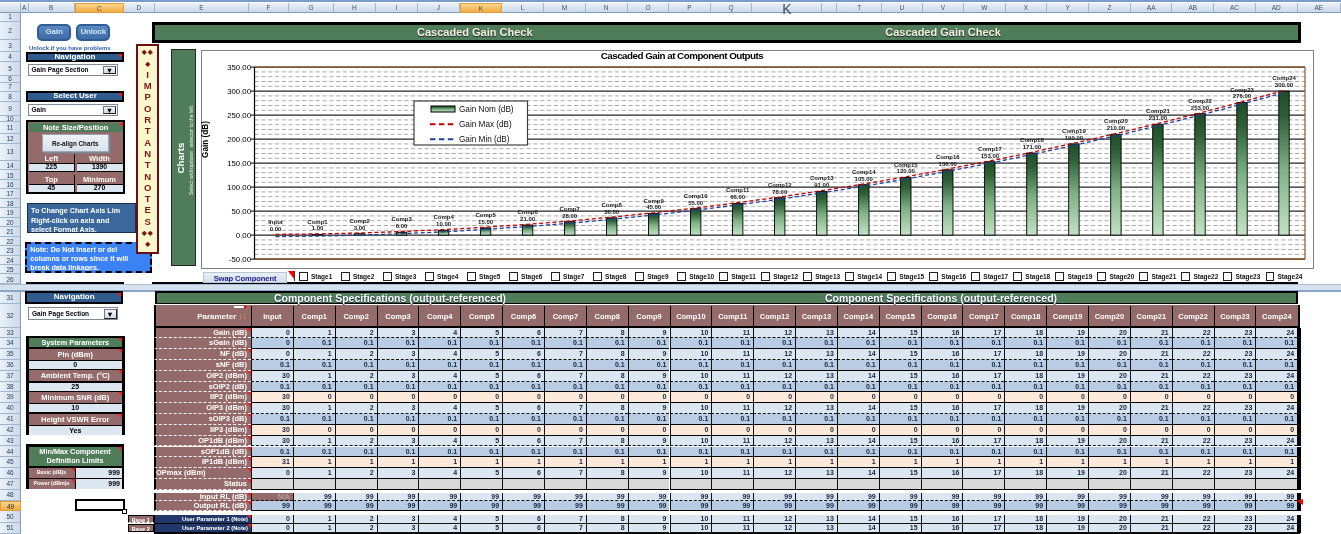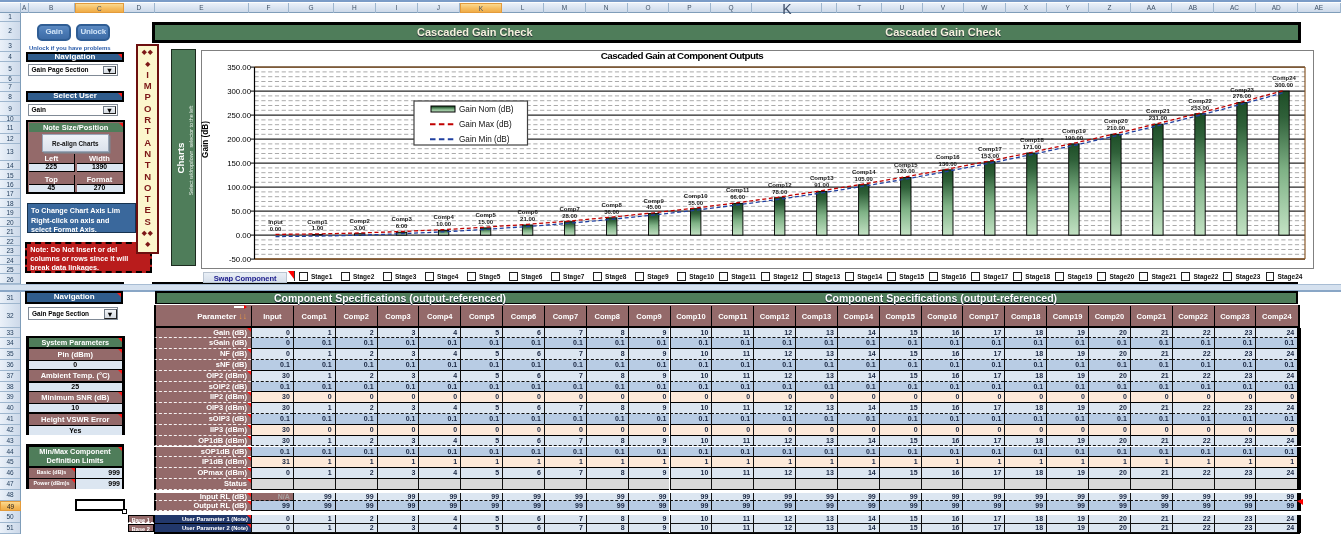--- a/index.html
+++ b/index.html
@@ -97,27 +97,27 @@
 <div class="a tri" style="left:26.3px;top:51.6px;width:97.5px;height:10px;background:#2f5c8c;border:2px solid #000;color:#fff;font-size:8px;font-weight:bold;text-align:center;line-height:6px">Navigation</div>
 <div class="a" style="left:27.5px;top:64.2px;width:90px;height:11.6px;background:#fff;border:1px solid #808a96;color:#000;font-size:6.5px;font-weight:bold;line-height:9.6px;padding-left:3px">Gain Page Section<div class="a" style="right:0.5px;top:0.5px;width:13px;height:8.6px;background:linear-gradient(180deg,#f2f5f8,#d5dbe2);border:1px solid #707a86;border-right:1.8px solid #222;border-bottom:1.8px solid #222;color:#000;font-size:7.5px;text-align:center;line-height:7.6px">▼</div></div>
 <div class="a tri" style="left:26.3px;top:91px;width:97.5px;height:10.7px;background:#2f5c8c;border:2px solid #000;color:#fff;font-size:8px;font-weight:bold;text-align:center;line-height:6.699999999999999px">Select User</div>
 <div class="a" style="left:27.5px;top:104.4px;width:90px;height:11.6px;background:#fff;border:1px solid #808a96;color:#000;font-size:6.5px;font-weight:bold;line-height:9.6px;padding-left:3px">Gain<div class="a" style="right:0.5px;top:0.5px;width:13px;height:8.6px;background:linear-gradient(180deg,#f2f5f8,#d5dbe2);border:1px solid #707a86;border-right:1.8px solid #222;border-bottom:1.8px solid #222;color:#000;font-size:7.5px;text-align:center;line-height:7.6px">▼</div></div>
 <div class="a" style="left:26px;top:120.3px;width:99.2px;height:73.7px;background:#946a6a;border:2.5px solid #000"></div>
 <div class="a tri" style="left:28.5px;top:122.6px;width:94.2px;height:9.2px;background:#4f7d5a;color:#fff;font-size:7.5px;font-weight:bold;text-align:center;line-height:9px">Note Size/Position</div>
 <div class="a" style="left:41.5px;top:134.1px;width:67.5px;height:18.4px;background:linear-gradient(180deg,#eef2f7,#dbe2ec);border:1px solid #9aa7b8;box-shadow:1.5px 1.5px 0 #7d8894;color:#111;font-size:6.3px;font-weight:bold;text-align:center;line-height:18px">Re-align Charts</div>
 <div class="a" style="left:28.5px;top:154px;width:46.5px;height:9.3px;border-right:1.5px solid #000;color:#fff;font-size:7.5px;font-weight:bold;text-align:center;line-height:9px">Left</div>
 <div class="a" style="left:76.5px;top:154px;width:46px;height:9.3px;color:#fff;font-size:7.5px;font-weight:bold;text-align:center;line-height:9px">Width</div>
 <div class="a" style="left:28.5px;top:174.8px;width:46.5px;height:9.3px;border-right:1.5px solid #000;color:#fff;font-size:7.5px;font-weight:bold;text-align:center;line-height:9px">Top</div>
-<div class="a" style="left:76.5px;top:174.8px;width:46px;height:9.3px;color:#fff;font-size:7.5px;font-weight:bold;text-align:center;line-height:9px">Format</div>
+<div class="a" style="left:76.5px;top:174.8px;width:46px;height:9.3px;color:#fff;font-size:7.5px;font-weight:bold;text-align:center;line-height:9px">Minimum</div>
 <div class="a" style="left:28.5px;top:163.3px;width:46.5px;height:8.7px;background:#dce6f1;border-right:1.5px solid #000;border-top:1.2px solid #000;border-bottom:1.2px solid #000;color:#000;font-size:6.8px;font-weight:bold;text-align:center;line-height:6.2px">225</div>
 <div class="a" style="left:76.5px;top:163.3px;width:46px;height:8.7px;background:#dce6f1;border-top:1.2px solid #000;border-bottom:1.2px solid #000;color:#000;font-size:6.8px;font-weight:bold;text-align:center;line-height:6.2px">1390</div>
 <div class="a" style="left:28.5px;top:184.1px;width:46.5px;height:8.7px;background:#dce6f1;border-right:1.5px solid #000;border-top:1.2px solid #000;border-bottom:1.2px solid #000;color:#000;font-size:6.8px;font-weight:bold;text-align:center;line-height:6.2px">45</div>
 <div class="a" style="left:76.5px;top:184.1px;width:46px;height:8.7px;background:#dce6f1;border-top:1.2px solid #000;border-bottom:1.2px solid #000;color:#000;font-size:6.8px;font-weight:bold;text-align:center;line-height:6.2px">270</div>
 <div class="a" style="left:27.1px;top:203px;width:108.5px;height:30.2px;background:#3a689c;border:1px solid #16324f;color:#fff;font-size:7.2px;font-weight:bold;line-height:9.6px;padding:2px 0 0 3px;white-space:nowrap;overflow:hidden">To Change Chart Axis Lim<br>Right-click on axis and<br>select Format Axis.</div>
-<div class="a" style="left:25.3px;top:242.2px;width:126.7px;height:31.1px;background:#b91c1c;border:2px dashed #000;color:#fff;font-size:7.2px;font-weight:bold;line-height:9px;padding:1px 0 4px 3px;white-space:nowrap;overflow:hidden">Note: Do Not Insert or del<br>columns or rows since it will<br>break data linkages.</div>
+<div class="a" style="left:25.3px;top:242.2px;width:126.7px;height:31.1px;background:#3b82f6;border:2px dashed #000;color:#fff;font-size:7.2px;font-weight:bold;line-height:9px;padding:1px 0 4px 3px;white-space:nowrap;overflow:hidden">Note: Do Not Insert or del<br>columns or rows since it will<br>break data linkages.</div>
 <div class="a" style="left:26.2px;top:281.9px;width:98px;height:2.3px;background:#000"></div>
 <div class="a" style="left:136.3px;top:44.3px;width:22.7px;height:209.7px;background:#fcf6cd;border:2.5px solid #6d0f0f;color:#7d1717;font-size:9.5px;font-weight:bold;text-align:center;line-height:11.3px;">
     <div style="font-size:6.5px;letter-spacing:1px">◆◆</div>
     <div style="font-size:6.5px">◆</div>
     <div>I</div>
     <div>M</div>
     <div>P</div>
     <div>O</div>
     <div>R</div>
     <div>T</div>
@@ -749,21 +749,21 @@
 <div class="a" style="left:920.60px;top:457.3px;width:41.85px;height:10.8px;background:#fde9d9;border-left:1.2px solid #111;border-bottom:1px solid #000;color:#16233f;font-size:7px;font-weight:bold;text-align:right;line-height:10.8px;padding-right:3px">1</div>
 <div class="a" style="left:962.45px;top:457.3px;width:41.85px;height:10.8px;background:#fde9d9;border-left:1.2px solid #111;border-bottom:1px solid #000;color:#16233f;font-size:7px;font-weight:bold;text-align:right;line-height:10.8px;padding-right:3px">1</div>
 <div class="a" style="left:1004.30px;top:457.3px;width:41.85px;height:10.8px;background:#fde9d9;border-left:1.2px solid #111;border-bottom:1px solid #000;color:#16233f;font-size:7px;font-weight:bold;text-align:right;line-height:10.8px;padding-right:3px">1</div>
 <div class="a" style="left:1046.15px;top:457.3px;width:41.85px;height:10.8px;background:#fde9d9;border-left:1.2px solid #111;border-bottom:1px solid #000;color:#16233f;font-size:7px;font-weight:bold;text-align:right;line-height:10.8px;padding-right:3px">1</div>
 <div class="a" style="left:1088.00px;top:457.3px;width:41.85px;height:10.8px;background:#fde9d9;border-left:1.2px solid #111;border-bottom:1px solid #000;color:#16233f;font-size:7px;font-weight:bold;text-align:right;line-height:10.8px;padding-right:3px">1</div>
 <div class="a" style="left:1129.85px;top:457.3px;width:41.85px;height:10.8px;background:#fde9d9;border-left:1.2px solid #111;border-bottom:1px solid #000;color:#16233f;font-size:7px;font-weight:bold;text-align:right;line-height:10.8px;padding-right:3px">1</div>
 <div class="a" style="left:1171.70px;top:457.3px;width:41.85px;height:10.8px;background:#fde9d9;border-left:1.2px solid #111;border-bottom:1px solid #000;color:#16233f;font-size:7px;font-weight:bold;text-align:right;line-height:10.8px;padding-right:3px">1</div>
 <div class="a" style="left:1213.55px;top:457.3px;width:41.85px;height:10.8px;background:#fde9d9;border-left:1.2px solid #111;border-bottom:1px solid #000;color:#16233f;font-size:7px;font-weight:bold;text-align:right;line-height:10.8px;padding-right:3px">1</div>
 <div class="a" style="left:1255.40px;top:457.3px;width:41.85px;height:10.8px;background:#fde9d9;border-left:1.2px solid #111;border-bottom:1px solid #000;color:#16233f;font-size:7px;font-weight:bold;text-align:right;line-height:10.8px;padding-right:3px">1</div>
 <div class="a" style="left:1297.25px;top:457.3px;width:3.5px;height:10.8px;background:#000"></div>
-<div class="a tri" style="left:154.0px;top:468.1px;width:97.0px;height:10.8px;background:#946a6a;border-left:2.5px solid #000;border-bottom:1px dashed rgba(255,255,255,0.92);color:#fff;font-size:7.5px;font-weight:bold;text-align:right;line-height:10.8px;padding-right:4px">OPmax (dBm)</div>
+<div class="a tri" style="left:154.0px;top:468.1px;width:97.0px;height:10.8px;background:#946a6a;border-left:2.5px solid #000;border-bottom:1px dashed rgba(255,255,255,0.92);color:#fff;font-size:7.5px;font-weight:bold;text-align:left;line-height:10.8px;padding-right:4px">OPmax (dBm)</div>
 <div class="a" style="left:251.00px;top:468.1px;width:41.85px;height:10.8px;background:#dce6f1;border-left:1.2px solid #111;border-bottom:1px solid #000;color:#16233f;font-size:7px;font-weight:bold;text-align:right;line-height:10.8px;padding-right:3px">0</div>
 <div class="a" style="left:292.85px;top:468.1px;width:41.85px;height:10.8px;background:#dce6f1;border-left:1.2px solid #111;border-bottom:1px solid #000;color:#16233f;font-size:7px;font-weight:bold;text-align:right;line-height:10.8px;padding-right:3px">1</div>
 <div class="a" style="left:334.70px;top:468.1px;width:41.85px;height:10.8px;background:#dce6f1;border-left:1.2px solid #111;border-bottom:1px solid #000;color:#16233f;font-size:7px;font-weight:bold;text-align:right;line-height:10.8px;padding-right:3px">2</div>
 <div class="a" style="left:376.55px;top:468.1px;width:41.85px;height:10.8px;background:#dce6f1;border-left:1.2px solid #111;border-bottom:1px solid #000;color:#16233f;font-size:7px;font-weight:bold;text-align:right;line-height:10.8px;padding-right:3px">3</div>
 <div class="a" style="left:418.40px;top:468.1px;width:41.85px;height:10.8px;background:#dce6f1;border-left:1.2px solid #111;border-bottom:1px solid #000;color:#16233f;font-size:7px;font-weight:bold;text-align:right;line-height:10.8px;padding-right:3px">4</div>
 <div class="a" style="left:460.25px;top:468.1px;width:41.85px;height:10.8px;background:#dce6f1;border-left:1.2px solid #111;border-bottom:1px solid #000;color:#16233f;font-size:7px;font-weight:bold;text-align:right;line-height:10.8px;padding-right:3px">5</div>
 <div class="a" style="left:502.10px;top:468.1px;width:41.85px;height:10.8px;background:#dce6f1;border-left:1.2px solid #111;border-bottom:1px solid #000;color:#16233f;font-size:7px;font-weight:bold;text-align:right;line-height:10.8px;padding-right:3px">6</div>
 <div class="a" style="left:543.95px;top:468.1px;width:41.85px;height:10.8px;background:#dce6f1;border-left:1.2px solid #111;border-bottom:1px solid #000;color:#16233f;font-size:7px;font-weight:bold;text-align:right;line-height:10.8px;padding-right:3px">7</div>
 <div class="a" style="left:585.80px;top:468.1px;width:41.85px;height:10.8px;background:#dce6f1;border-left:1.2px solid #111;border-bottom:1px solid #000;color:#16233f;font-size:7px;font-weight:bold;text-align:right;line-height:10.8px;padding-right:3px">8</div>
 <div class="a" style="left:627.65px;top:468.1px;width:41.85px;height:10.8px;background:#dce6f1;border-left:1.2px solid #111;border-bottom:1px solid #000;color:#16233f;font-size:7px;font-weight:bold;text-align:right;line-height:10.8px;padding-right:3px">9</div>

